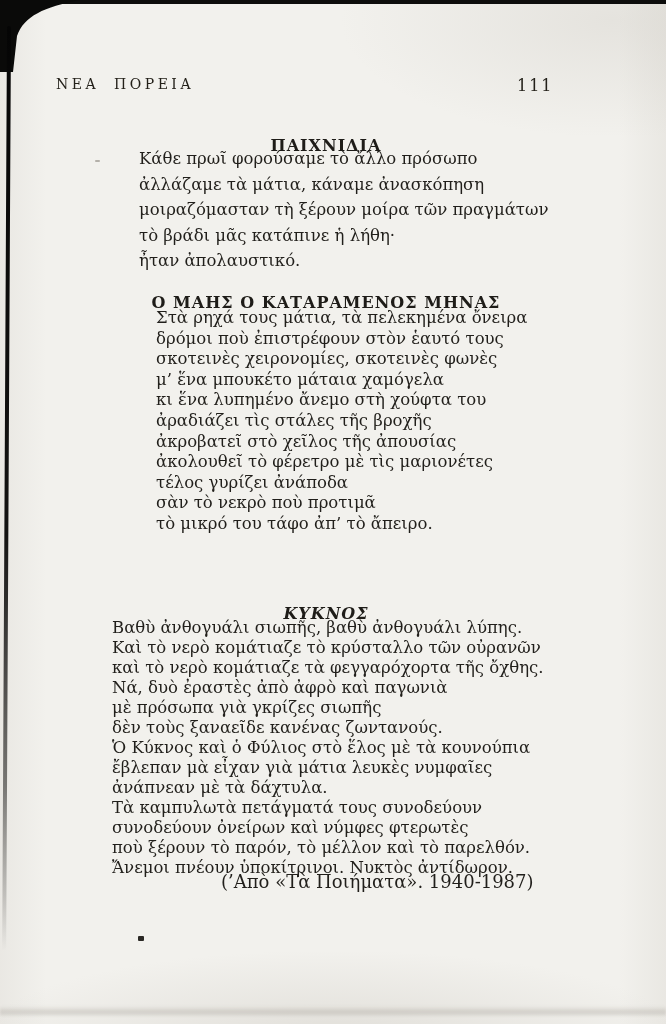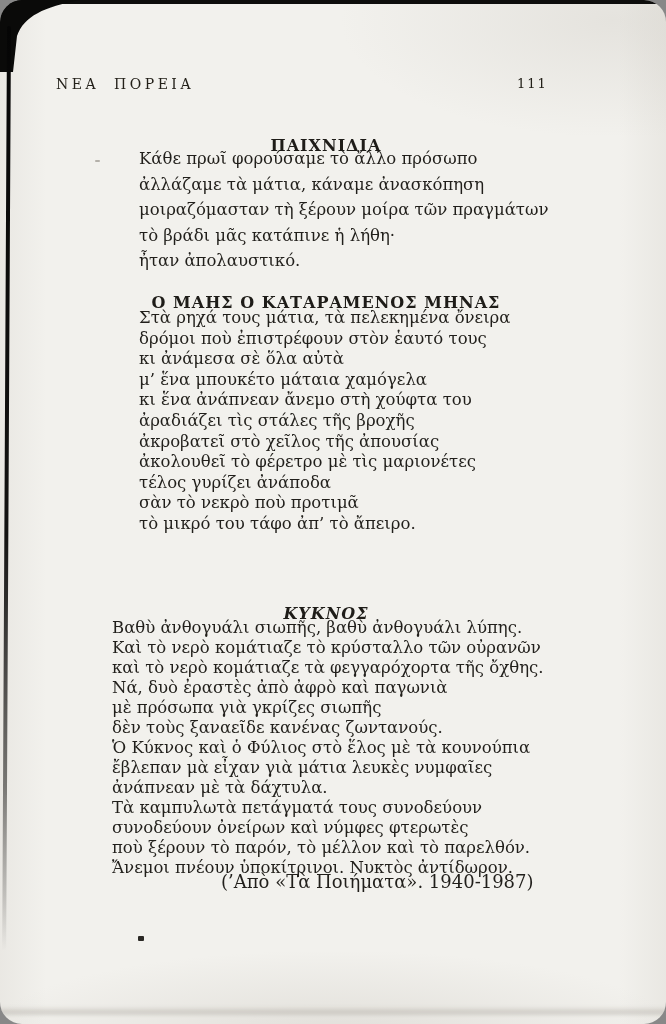--- a/index.html
+++ b/index.html
@@ -14,21 +14,20 @@
     height: 1024px;
     margin: 0 auto;
     overflow: hidden;
     font-family: "DejaVu Serif", "Liberation Serif", serif;
     color: #201e1b;
     background:
       radial-gradient(ellipse 420px 180px at 92% 2%, rgba(182,177,168,0.22), transparent 65%),
       radial-gradient(ellipse 500px 120px at 50% 101%, rgba(188,183,174,0.30), transparent 70%),
       linear-gradient(to right, rgba(195,190,182,0.18) 0%, transparent 7%, transparent 93%, rgba(198,193,185,0.20) 100%),
       #f2f1ed;
-    border-radius: 22px;
   }
 
   
   .edge-top {
     position: absolute; top: 0; left: 0;
     width: 100%; height: 4px;
     background: #0d0d0c;
   }
   .corner-blob { position: absolute; top: 0; left: 0; }
   .edge-left {
@@ -60,37 +59,37 @@
 
   
   .header-row { position: absolute; top: 76px; left: 0; width: 100%; }
   .journal-name {
     position: absolute; left: 56px; top: 0;
     font-size: 14px; letter-spacing: 3.5px; word-spacing: 7px;
     color: #232019; white-space: nowrap;
   }
   .page-number {
     position: absolute; left: 517px; top: 0;
-    font-size: 13px; letter-spacing: 2px; color: #232019;
+    font-size: 16px; letter-spacing: 2px; color: #232019;
   }
 
   .poem-title {
     position: absolute; left: 116px; width: 420px;
     text-align: center; font-size: 16px;
     letter-spacing: 1px; white-space: nowrap; color: #1e1c18;
   }
   .t-paixnidia { top: 123px; }
   .t-mais      { top: 280px; }
   .t-kyknos    { top: 591px; font-style: italic; }
 
   .poem-body { position: absolute; white-space: nowrap; font-size: 16.5px; color: #211f1b; }
   .poem-body .line { display: block; }
   .b-paixnidia { left: 139px; top: 146px; }
   .b-paixnidia .line { line-height: 25.5px; }
-  .b-mais      { left: 139px; top: 308px; }
+  .b-mais      { left: 156px; top: 308px; }
   .b-mais .line { line-height: 20.6px; }
   .b-kyknos    { left: 112px; top: 618px; }
   .b-kyknos .line { line-height: 20px; }
 
   .attribution {
     position: absolute; left: 221px; top: 871px;
     font-size: 18px; white-space: nowrap; color: #211f1b;
   }
 </style>
 </head>
@@ -118,23 +117,23 @@
     <span class="line">ἀλλάζαμε τὰ μάτια, κάναμε ἀνασκόπηση</span>
     <span class="line">μοιραζόμασταν τὴ ξέρουν μοίρα τῶν πραγμάτων</span>
     <span class="line">τὸ βράδι μᾶς κατάπινε ἡ λήθη·</span>
     <span class="line">ἦταν ἀπολαυστικό.</span>
   </div>
 
   <h2 class="poem-title t-mais">Ο ΜΑΗΣ Ο ΚΑΤΑΡΑΜΕΝΟΣ ΜΗΝΑΣ</h2>
   <div class="poem-body b-mais">
     <span class="line">Στὰ ρηχά τους μάτια, τὰ πελεκημένα ὄνειρα</span>
     <span class="line">δρόμοι ποὺ ἐπιστρέφουν στὸν ἑαυτό τους</span>
-    <span class="line">κι ἀνάμεσα σὲ ὅλα αὐτὰ</span>
+    <span class="line">σκοτεινὲς χειρονομίες, σκοτεινὲς φωνὲς</span>
     <span class="line">μ’ ἕνα μπουκέτο μάταια χαμόγελα</span>
-    <span class="line">κι ἕνα ἀνάπνεαν ἄνεμο στὴ χούφτα του</span>
+    <span class="line">κι ἕνα λυπημένο ἄνεμο στὴ χούφτα του</span>
     <span class="line">ἀραδιάζει τὶς στάλες τῆς βροχῆς</span>
     <span class="line">ἀκροβατεῖ στὸ χεῖλος τῆς ἀπουσίας</span>
     <span class="line">ἀκολουθεῖ τὸ φέρετρο μὲ τὶς μαριονέτες</span>
     <span class="line">τέλος γυρίζει ἀνάποδα</span>
     <span class="line">σὰν τὸ νεκρὸ ποὺ προτιμᾶ</span>
     <span class="line">τὸ μικρό του τάφο ἀπ’ τὸ ἄπειρο.</span>
   </div>
 
   <h2 class="poem-title t-kyknos">ΚΥΚΝΟΣ</h2>
   <div class="poem-body b-kyknos">

